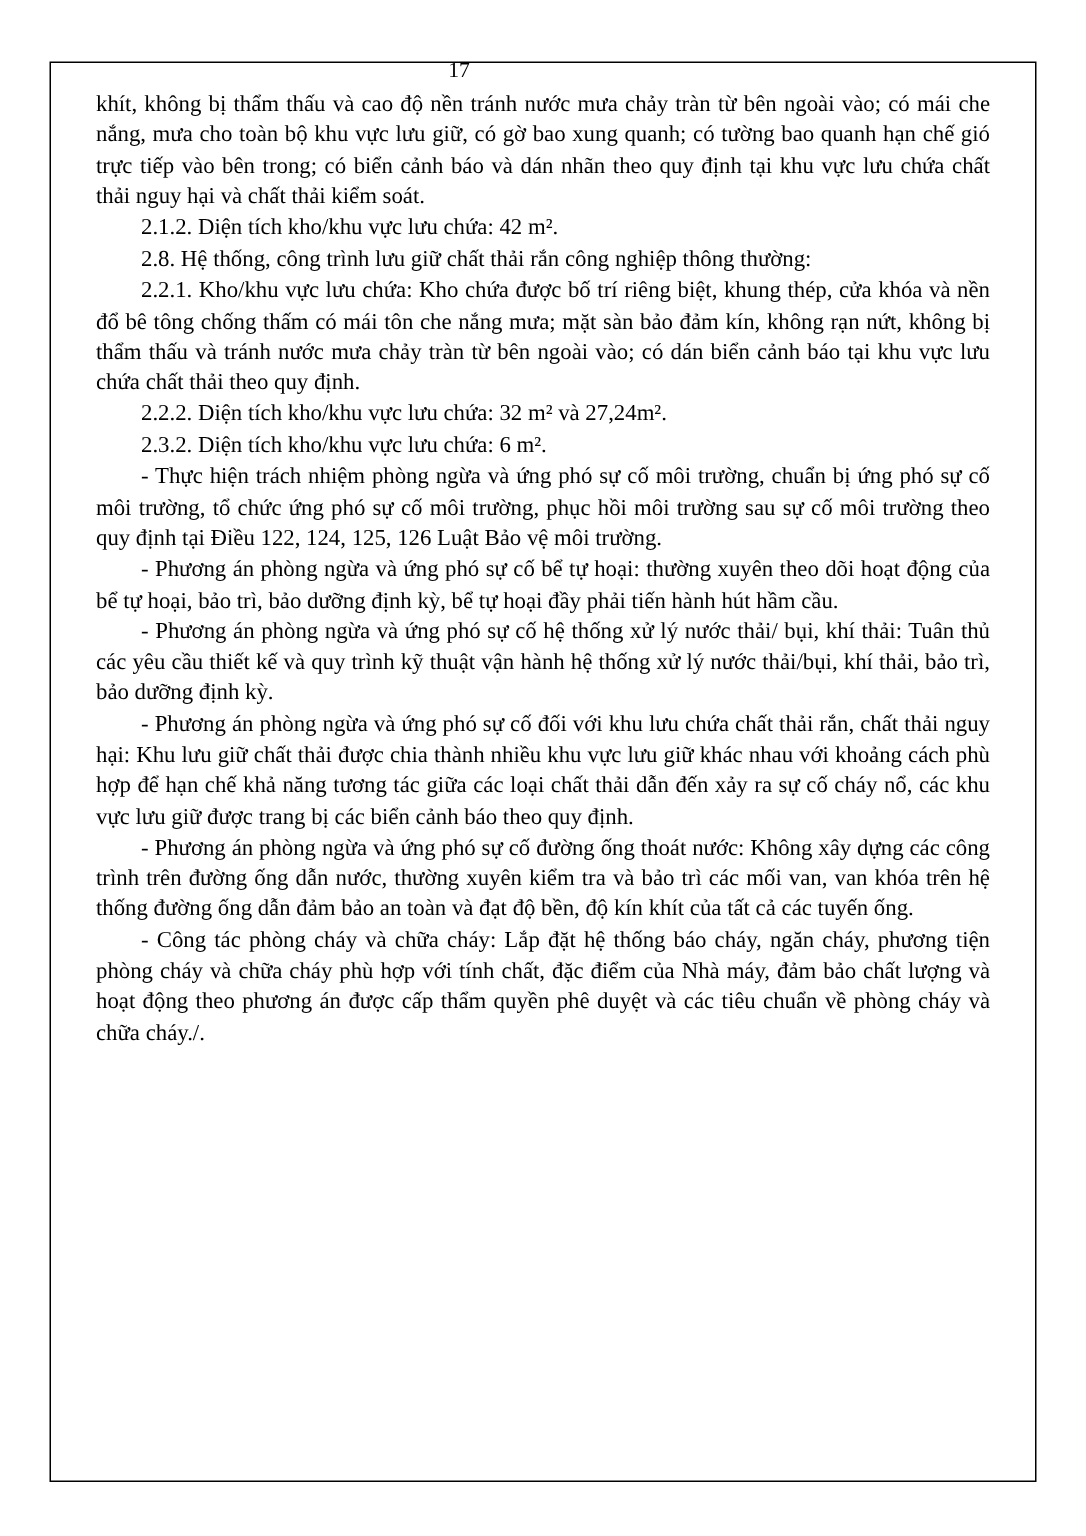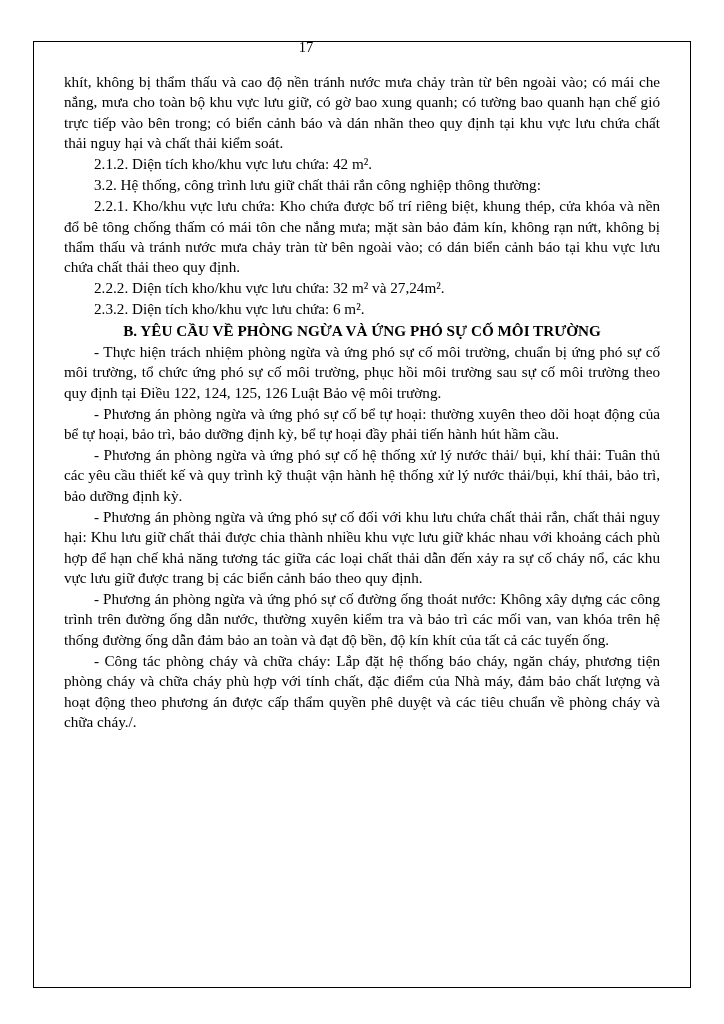--- a/index.html
+++ b/index.html
@@ -34,21 +34,21 @@
     left: 33px;
     top: 41px;
     width: 658px;
     height: 947px;
     border: 1.5px solid #000000;
     box-sizing: border-box;
   }
   .content {
     position: absolute;
     left: 64px;
-    top: 72px;
+    top: 60px;
     width: 596px;
     height: 912px;
     box-sizing: border-box;
   }
   p {
     margin: 0 0 0.5px 0;
     font-size: 15.2px;
     line-height: 1.345;
     text-align: justify;
     text-justify: inter-word;
@@ -68,25 +68,24 @@
 
 <div class="page">
 
   <div class="page-number">17</div>
 
   <div class="frame"></div>
 
   <div class="content">
     <p>khít, không bị thẩm thấu và cao độ nền tránh nước mưa chảy tràn từ bên ngoài vào; có mái che nắng, mưa cho toàn bộ khu vực lưu giữ, có gờ bao xung quanh; có tường bao quanh hạn chế gió trực tiếp vào bên trong; có biển cảnh báo và dán nhãn theo quy định tại khu vực lưu chứa chất thải nguy hại và chất thải kiểm soát.</p>
     <p class="indent">2.1.2. Diện tích kho/khu vực lưu chứa: 42 m².</p>
-    <p class="indent">3.2. Hệ thống, công trình lưu giữ chất thải rắn công nghiệp thông thường:</p>
+    <p class="indent">2.8. Hệ thống, công trình lưu giữ chất thải rắn công nghiệp thông thường:</p>
     <p class="indent">2.2.1. Kho/khu vực lưu chứa: Kho chứa được bố trí riêng biệt, khung thép, cửa khóa và nền đổ bê tông chống thấm có mái tôn che nắng mưa; mặt sàn bảo đảm kín, không rạn nứt, không bị thẩm thấu và tránh nước mưa chảy tràn từ bên ngoài vào; có dán biển cảnh báo tại khu vực lưu chứa chất thải theo quy định.</p>
     <p class="indent">2.2.2. Diện tích kho/khu vực lưu chứa: 32 m² và 27,24m².</p>
     <p class="indent">2.3.2. Diện tích kho/khu vực lưu chứa: 6 m².</p>
-    <p class="center-bold">B. YÊU CẦU VỀ PHÒNG NGỪA VÀ ỨNG PHÓ SỰ CỐ MÔI TRƯỜNG</p>
     <p class="indent">- Thực hiện trách nhiệm phòng ngừa và ứng phó sự cố môi trường, chuẩn bị ứng phó sự cố môi trường, tổ chức ứng phó sự cố môi trường, phục hồi môi trường sau sự cố môi trường theo quy định tại Điều 122, 124, 125, 126 Luật Bảo vệ môi trường.</p>
     <p class="indent">- Phương án phòng ngừa và ứng phó sự cố bể tự hoại: thường xuyên theo dõi hoạt động của bể tự hoại, bảo trì, bảo dưỡng định kỳ, bể tự hoại đầy phải tiến hành hút hầm cầu.</p>
     <p class="indent">- Phương án phòng ngừa và ứng phó sự cố hệ thống xử lý nước thải/ bụi, khí thải: Tuân thủ các yêu cầu thiết kế và quy trình kỹ thuật vận hành hệ thống xử lý nước thải/bụi, khí thải, bảo trì, bảo dưỡng định kỳ.</p>
     <p class="indent">- Phương án phòng ngừa và ứng phó sự cố đối với khu lưu chứa chất thải rắn, chất thải nguy hại: Khu lưu giữ chất thải được chia thành nhiều khu vực lưu giữ khác nhau với khoảng cách phù hợp để hạn chế khả năng tương tác giữa các loại chất thải dẫn đến xảy ra sự cố cháy nổ, các khu vực lưu giữ được trang bị các biển cảnh báo theo quy định.</p>
     <p class="indent">- Phương án phòng ngừa và ứng phó sự cố đường ống thoát nước: Không xây dựng các công trình trên đường ống dẫn nước, thường xuyên kiểm tra và bảo trì các mối van, van khóa trên hệ thống đường ống dẫn đảm bảo an toàn và đạt độ bền, độ kín khít của tất cả các tuyến ống.</p>
     <p class="indent">- Công tác phòng cháy và chữa cháy: Lắp đặt hệ thống báo cháy, ngăn cháy, phương tiện phòng cháy và chữa cháy phù hợp với tính chất, đặc điểm của Nhà máy, đảm bảo chất lượng và hoạt động theo phương án được cấp thẩm quyền phê duyệt và các tiêu chuẩn về phòng cháy và chữa cháy./.</p>
   </div>
 
 </div>
 

